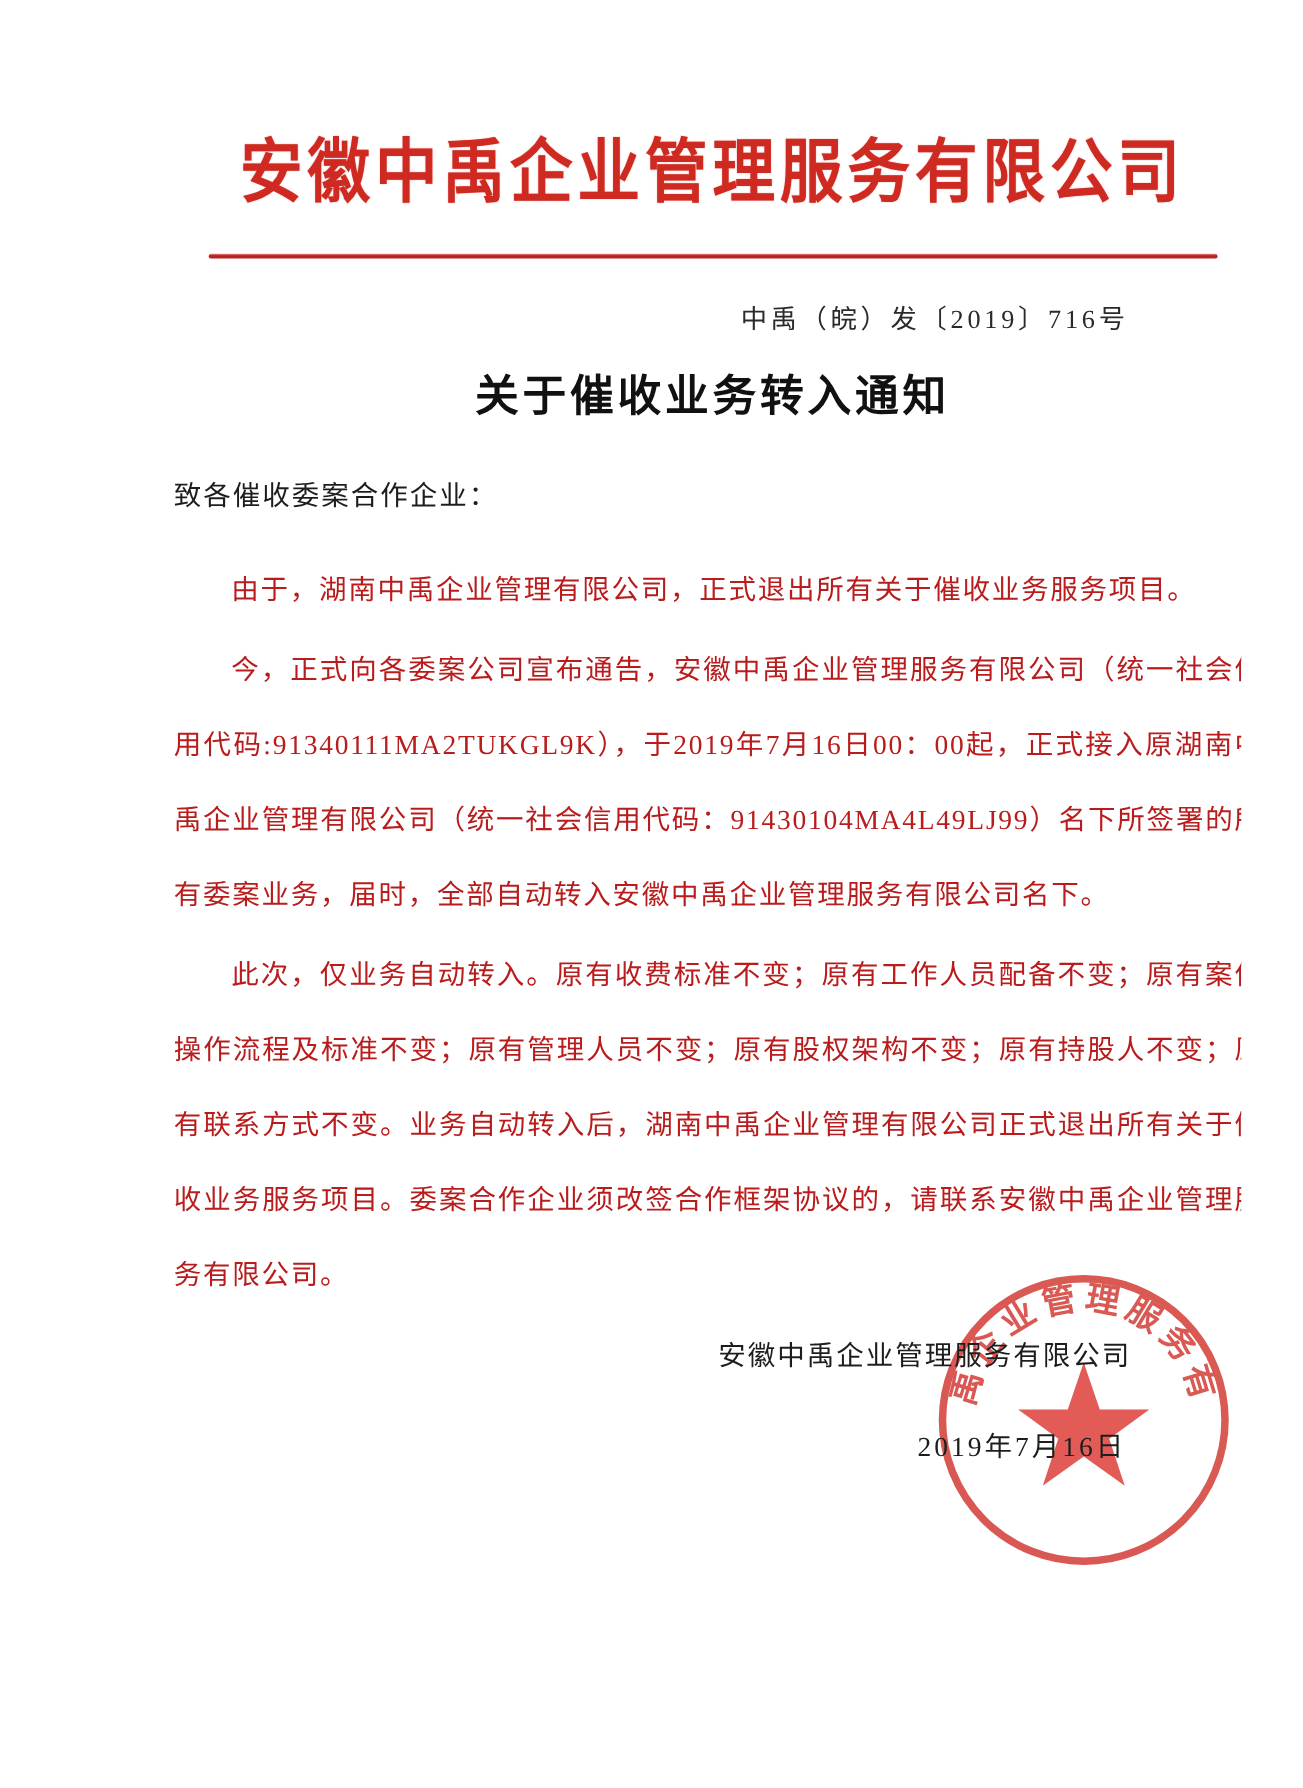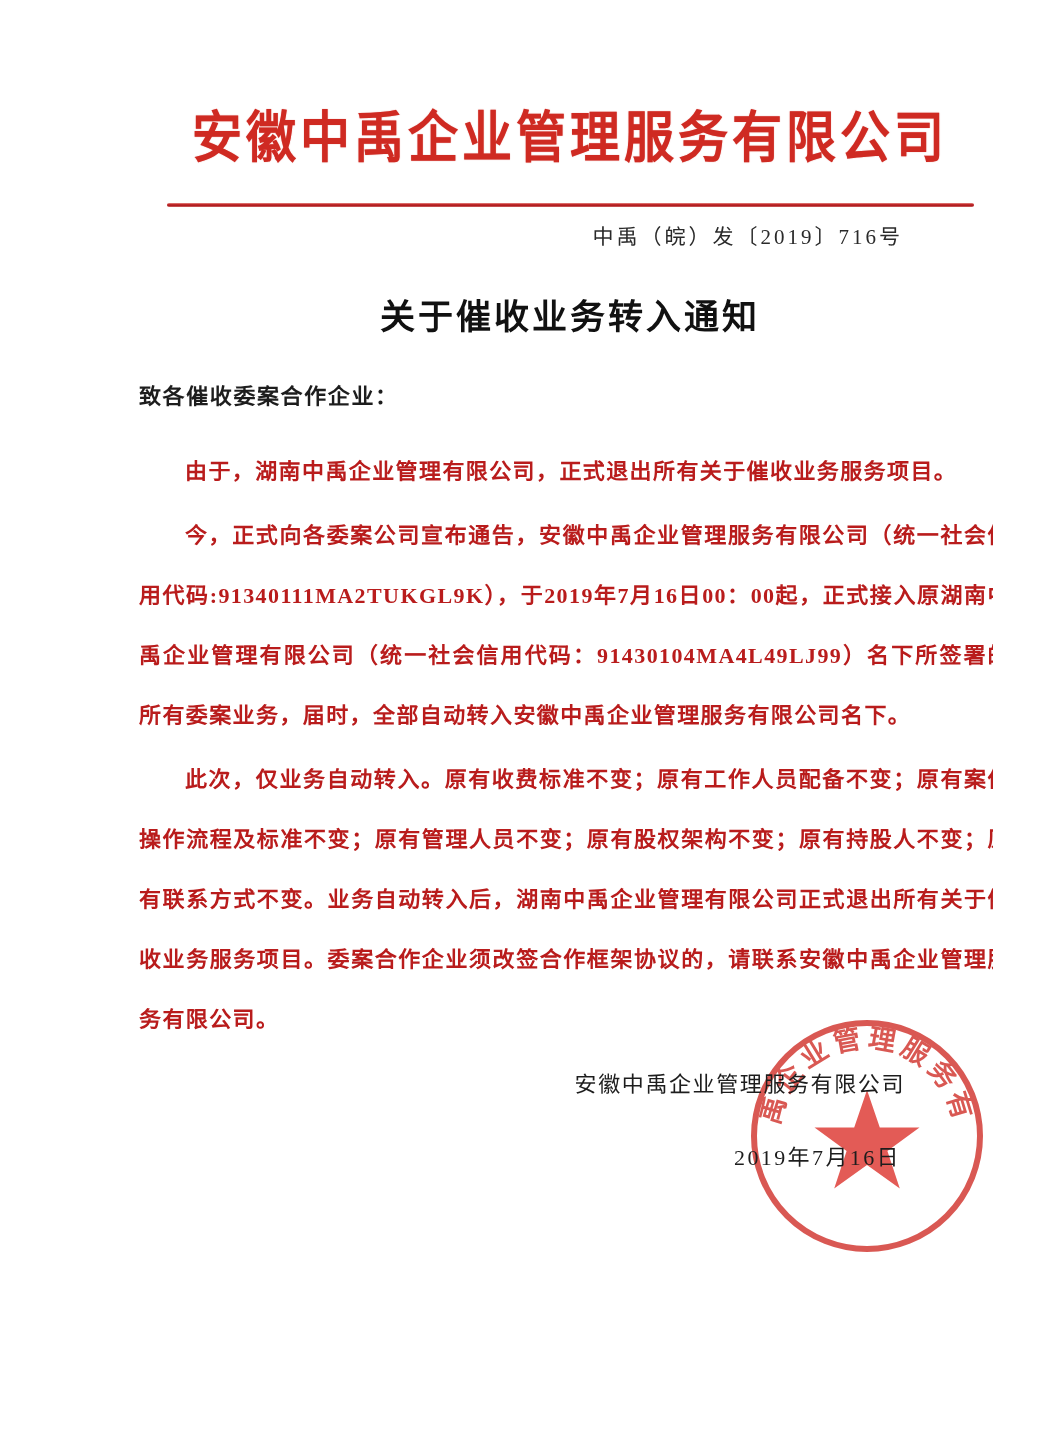--- a/index.html
+++ b/index.html
@@ -51,21 +51,21 @@
     height: 4px;
     border-radius: 2px;
     background: linear-gradient(to bottom,
                 #e4908b 0%, #c3282a 35%, #a81c20 70%, #d9736f 100%);
   }
 
   
   .doc-number {
     position: absolute;
     right: 90px;
-    top: 220px;
+    top: 238px;
     font-family: "Liberation Serif", "DejaVu Serif", serif;
     font-size: 21px;
     letter-spacing: 3px;
     color: #2a2a2a;
     white-space: nowrap;
     text-align: right;
   }
 
   
   .doc-title {
@@ -81,21 +81,20 @@
     color: #111111;
     white-space: nowrap;
   }
 
   
   .body-block {
     position: absolute;
     left: 90px;
     top: 378px;
     width: 872px;
-    font-weight: bold;
   }
   .salutation {
     font-size: 22px;
     letter-spacing: 1.6px;
     line-height: 38px;
     color: #1d1d1d;
     margin: 0 0 26px 0;
   }
   .para {
     font-size: 22px;

